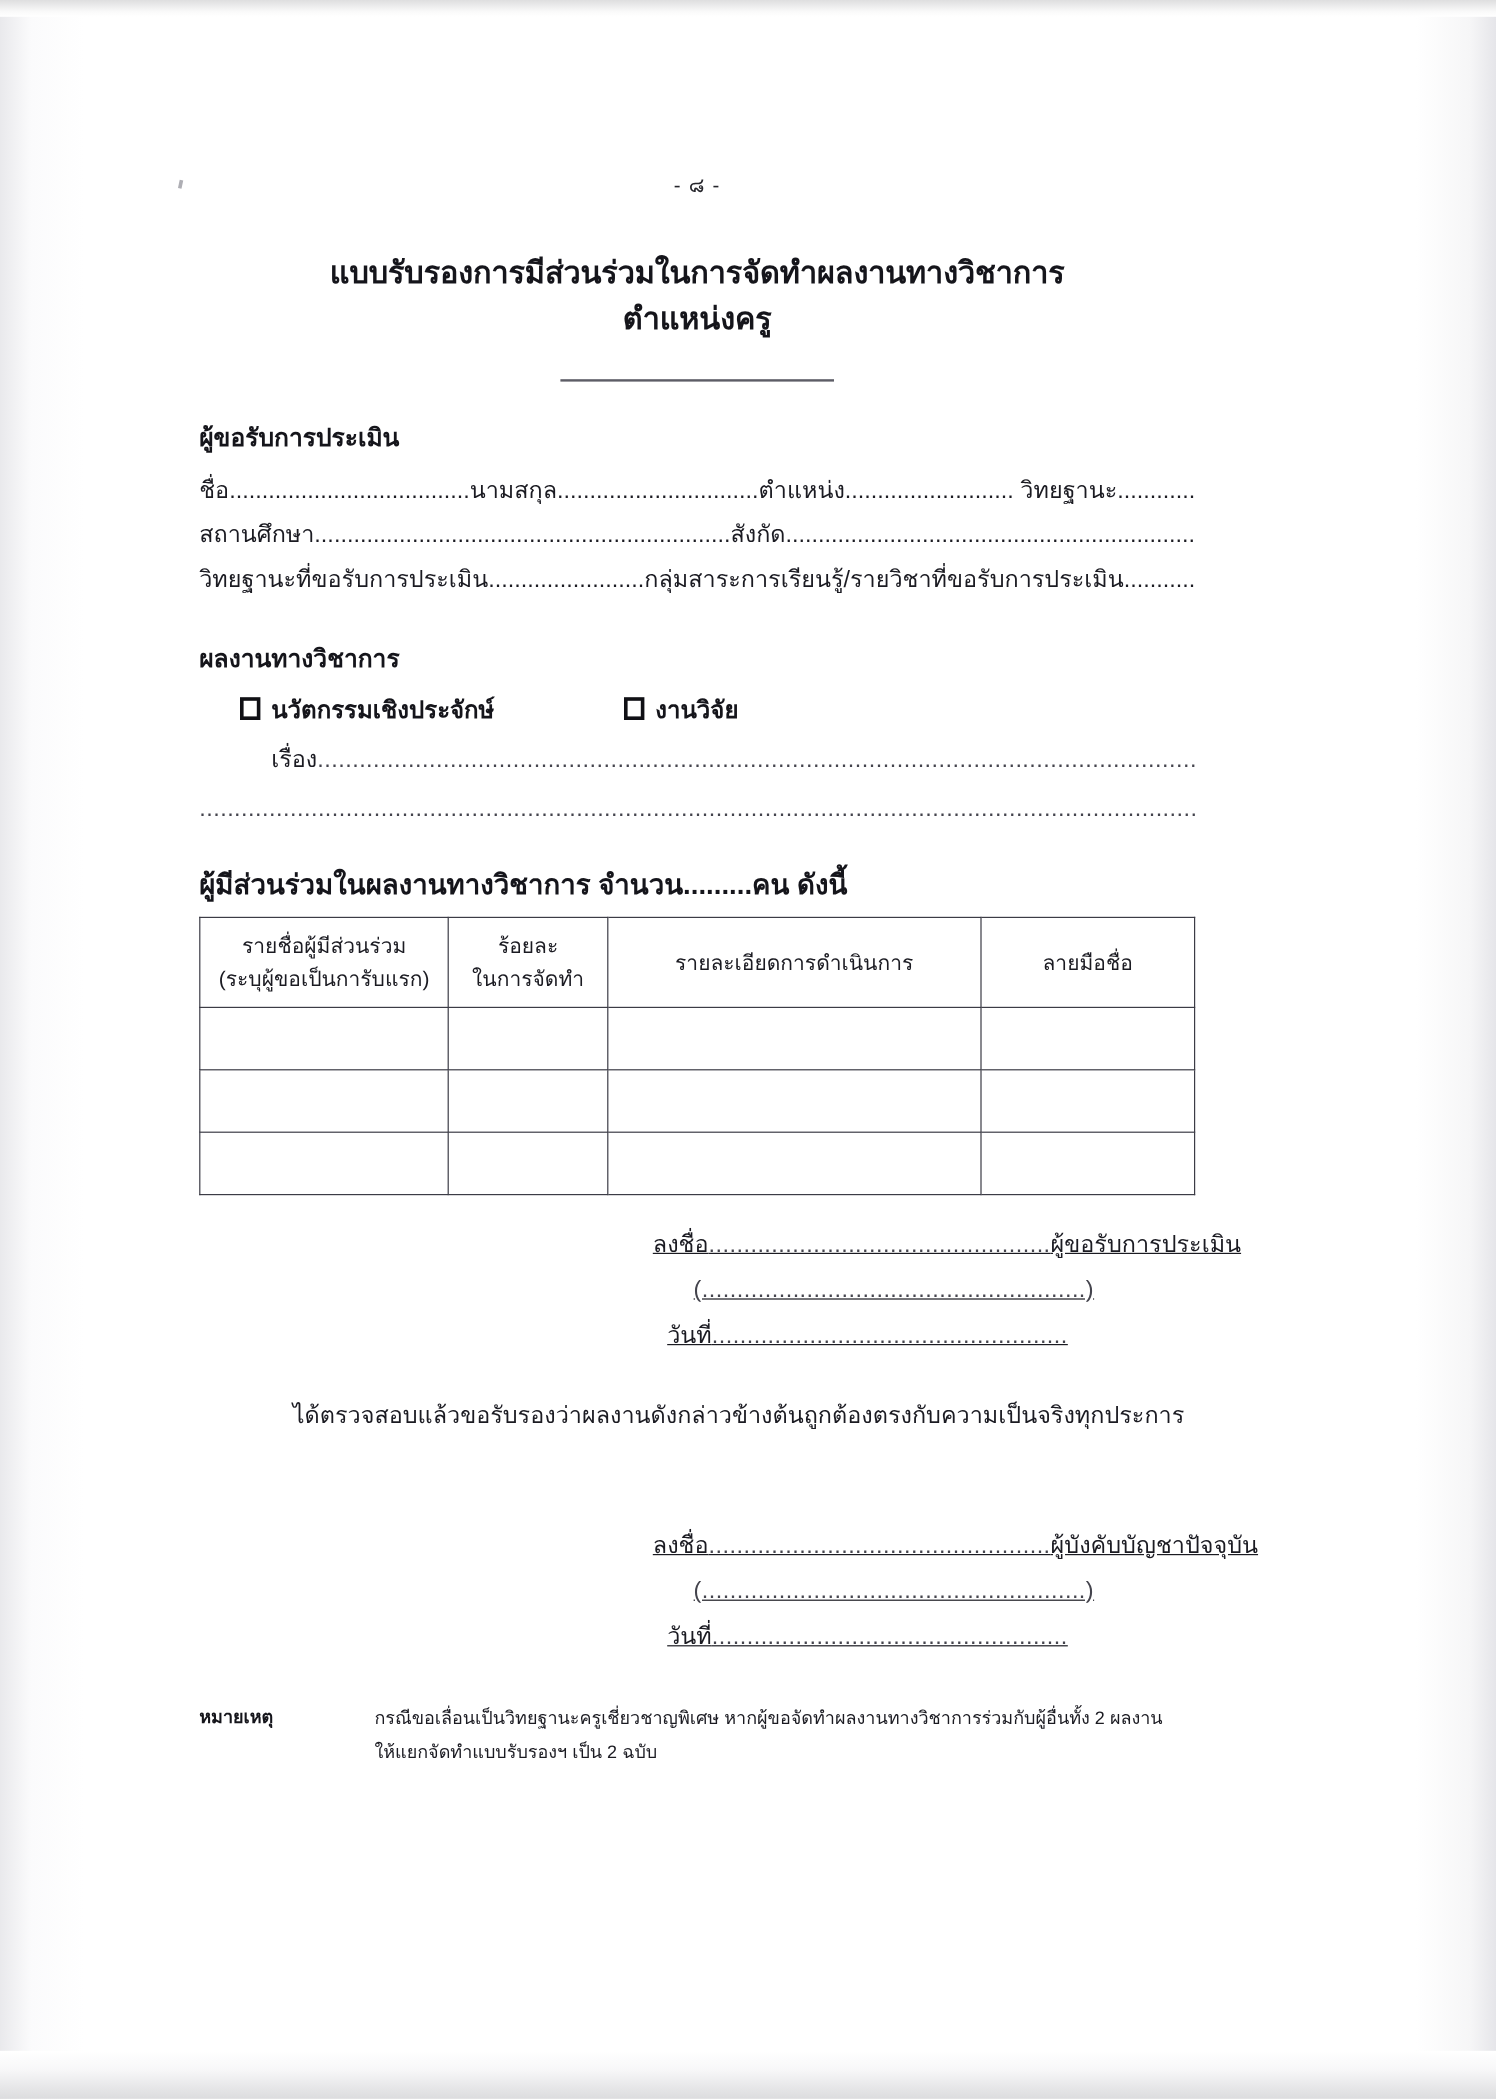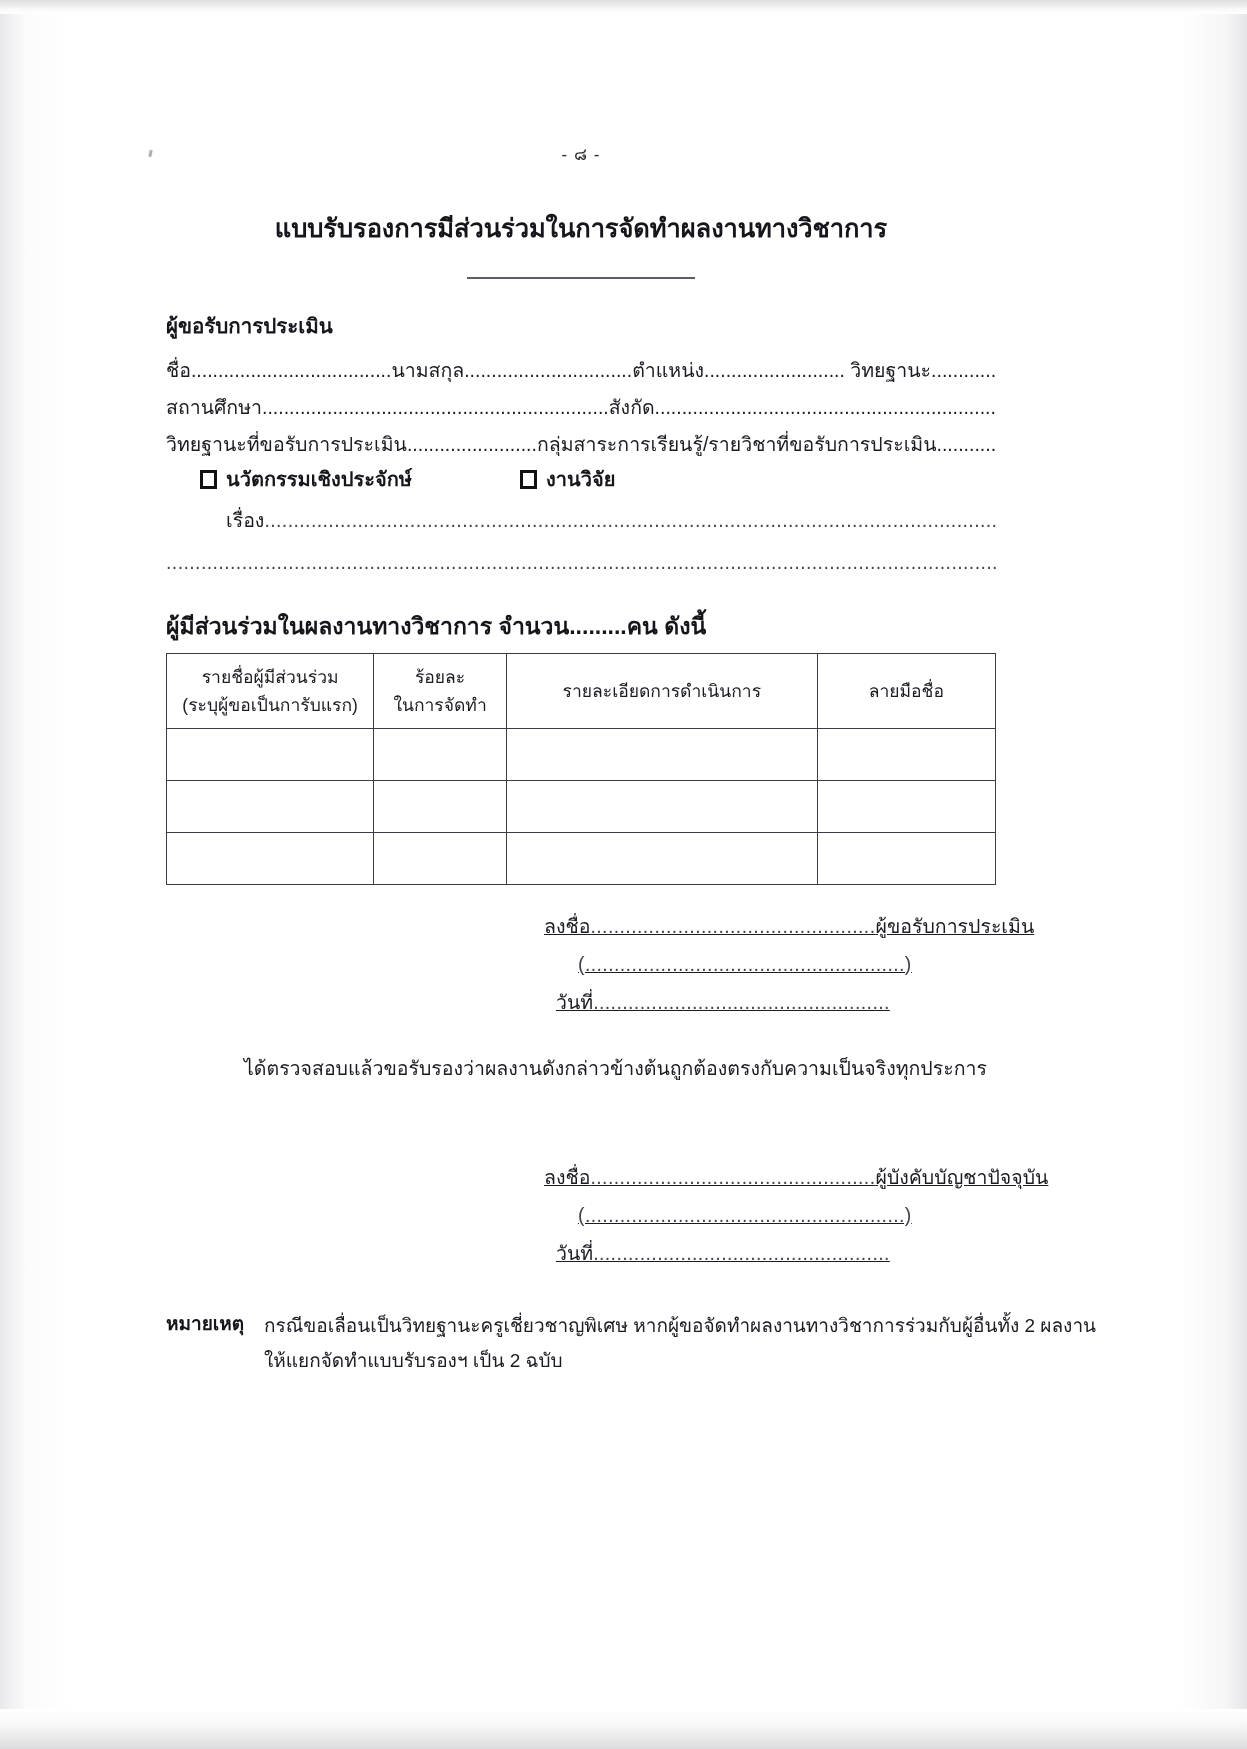--- a/index.html
+++ b/index.html
@@ -190,22 +190,23 @@
   }
   .sign-block.second { margin-top: 74px; }
   .sign-line { line-height: 1.95; }
   .sign-paren { padding-left: 34px; line-height: 1.95; }
   .sign-date  { padding-left: 12px; line-height: 1.95; }
 
   
   .note {
     margin-top: 36px;
     display: flex;
-    font-size: 19px;
-    color: #1b1b22;
+    font-size: 15px;
+    color: #1b1b22;
+    gap: 48px;
   }
   .note-label {
     font-weight: bold;
     flex: none;
     width: 98px;
     color: #15151b;
   }
   .note-body { line-height: 1.85; }
   .note-body .nb-line { display: block; white-space: nowrap; }
 </style>
@@ -216,28 +217,30 @@
   <div class="page-edge-top"></div>
   <div class="page-edge-bottom"></div>
   <div class="speck"></div>
 
   <div class="content">
 
     <div class="page-number">- ๘ -</div>
 
     <div class="doc-title">
       <span>แบบรับรองการมีส่วนร่วมในการจัดทำผลงานทางวิชาการ</span>
+      <span class="line2">ตำแหน่งครู</span>
     </div>
     <div class="title-rule"></div>
 
     <div class="section-heading">ผู้ขอรับการประเมิน</div>
     <div class="field-row">ชื่อ.....................................นามสกุล...............................ตำแหน่ง.......................... วิทยฐานะ..............................</div>
     <div class="field-row">สถานศึกษา................................................................สังกัด................................................................</div>
     <div class="field-row">วิทยฐานะที่ขอรับการประเมิน........................กลุ่มสาระการเรียนรู้/รายวิชาที่ขอรับการประเมิน........................</div>
 
+    <div class="section-heading">ผลงานทางวิชาการ</div>
 
     <div class="checkbox-row">
       <div class="check-group">
         <span class="checkbox"></span>
         <span class="check-label">นวัตกรรมเชิงประจักษ์</span>
       </div>
       <div class="check-group second">
         <span class="checkbox"></span>
         <span class="check-label">งานวิจัย</span>
       </div>

